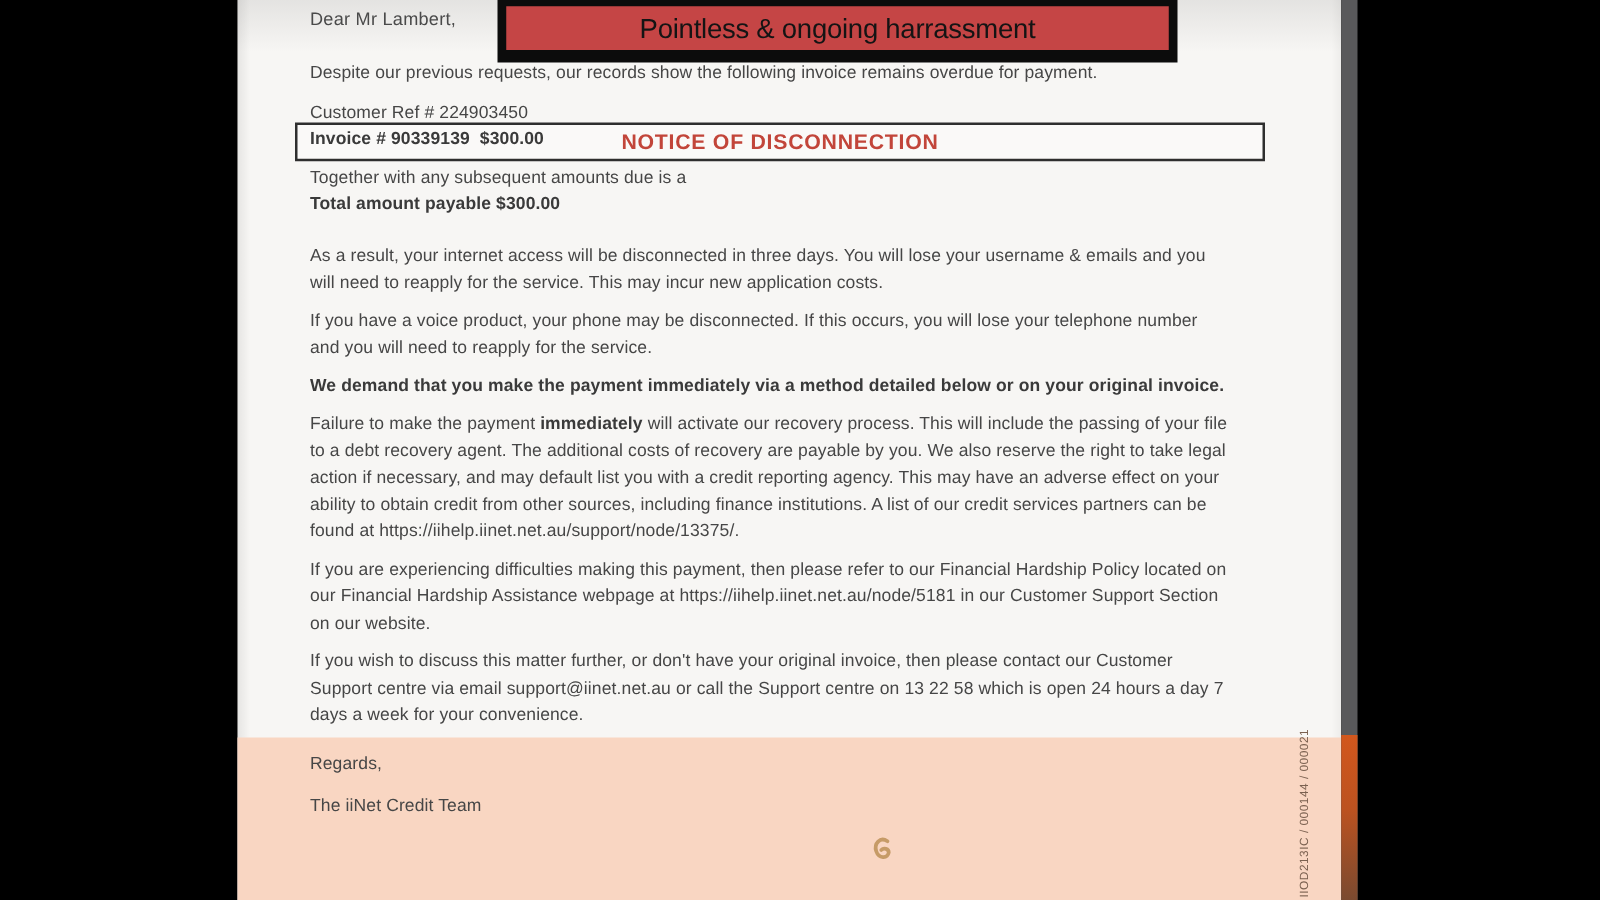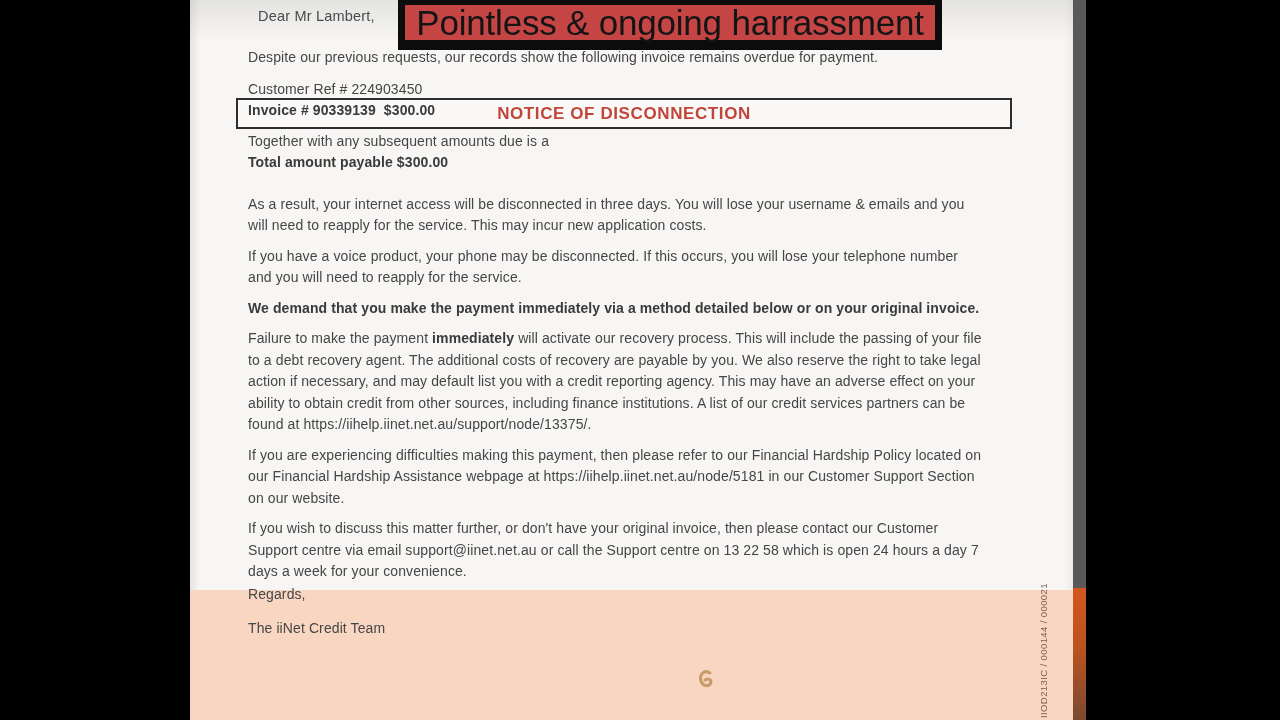--- a/index.html
+++ b/index.html
@@ -21,21 +21,21 @@
   }
 
   
   .peach-band{
     position:absolute;left:0;top:590px;width:883px;height:130px;
     background:var(--highlight_peach,#f9d6c2);
   }
 
   .salutation{
     position:absolute;left:58px;top:8px;
-    font-size:14.5px;color:#4a4a4a;letter-spacing:.2px;margin-left:10px;
+    font-size:14.5px;color:#4a4a4a;letter-spacing:.2px;
   }
 
   
   .notice-box{
     position:absolute;left:46px;top:50px;width:772px;height:27px;
     border:2px solid #2e2e2e;
     display:flex;align-items:center;justify-content:center;
     background:rgba(255,255,255,0.35);
     margin-top:48px;
   }
@@ -48,21 +48,21 @@
   .content{
     position:absolute;left:58px;top:0;width:736px;
     padding-top:47px;
     font-size:14px;line-height:21.5px;color:#464646;
     letter-spacing:.1px;
   }
   .content p{margin:0 0 0 0;}
   .content .mt{margin-top:9px;}
   .content .mt8{margin-top:20px;}
   .content .mt10{margin-top:10px;}
-  .content .mt11{margin-top:1px;}
+  .content .mt11{margin-top:17px;}
   .content .mt3{margin-top:13px;}
   .b{font-weight:bold;color:#3a3a3a;}
   .pre{white-space:pre-wrap;}
 
   
   .side-code{
     position:absolute;left:848px;top:572px;height:146px;width:16px;
     writing-mode:vertical-rl;transform:rotate(180deg);
     font-size:9.5px;color:#7b6150;letter-spacing:.4px;
     white-space:nowrap;
@@ -85,21 +85,21 @@
   .banner{
     position:absolute;left:398px;top:0;width:544px;height:50px;
     background:#0c0c0c;z-index:5;
   }
   .banner-inner{
     position:absolute;left:7px;right:7px;top:5px;bottom:10px;
     background:var(--banner_red,#c54545);
     display:flex;align-items:center;justify-content:center;
   }
   .banner-inner span{
-    font-size:35px;color:#141414;letter-spacing:-0.2px;
+    font-size:22px;color:#141414;letter-spacing:-0.2px;
     font-weight:400;white-space:nowrap;
   }
 </style>
 </head>
 <body>
 
 <div class="stage">
 
   <div class="document">
 

